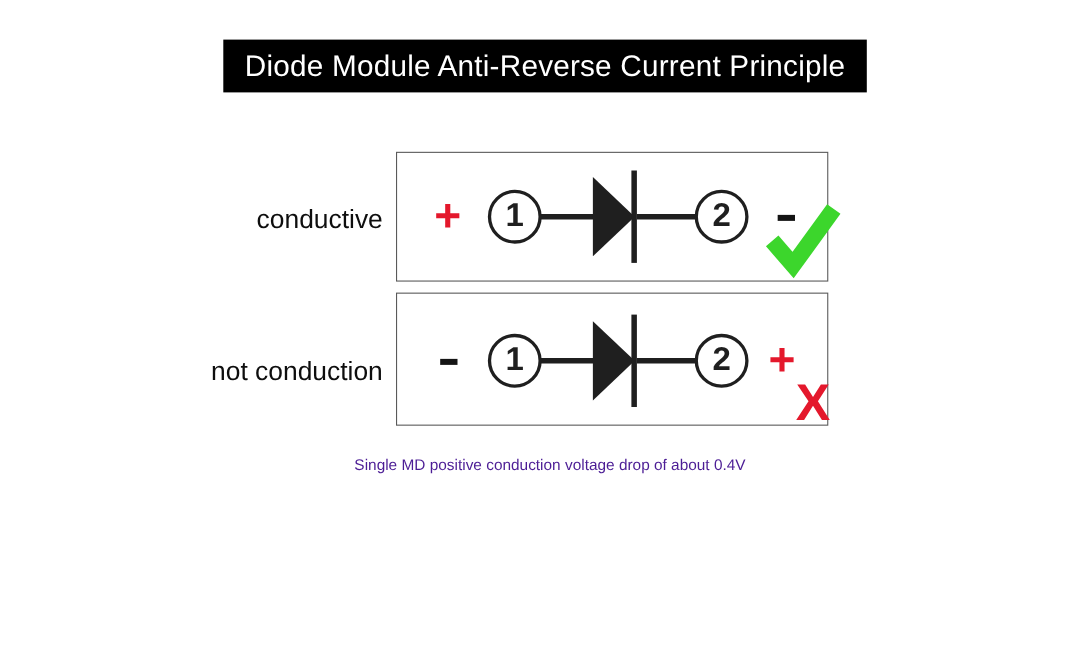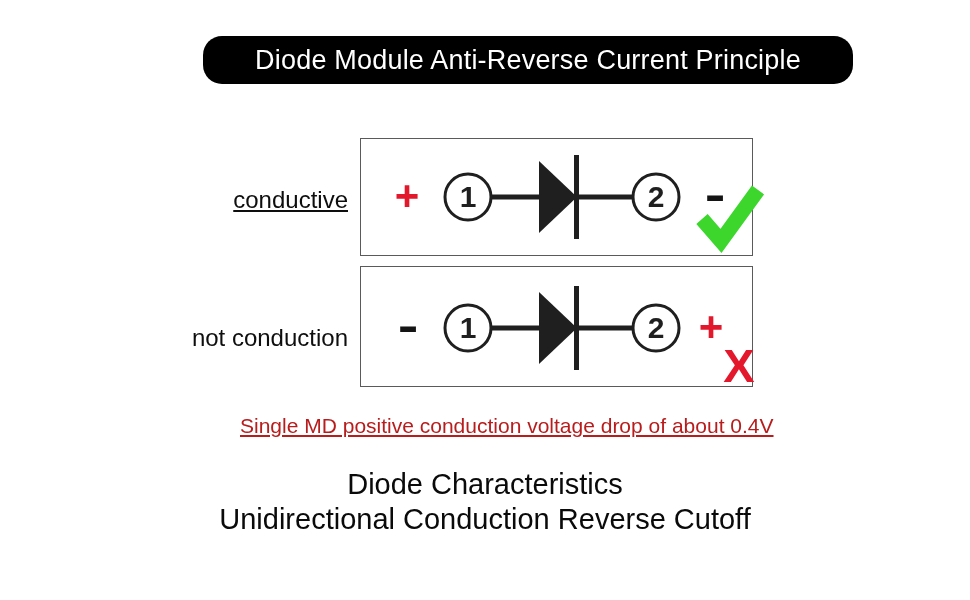--- a/index.html
+++ b/index.html
@@ -11,41 +11,41 @@
     background: #ffffff;
     font-family: "Liberation Sans", sans-serif;
     overflow: hidden;
     color: #111;
   }
 
   
   .banner {
     position: absolute;
     left: 203px; top: 36px;
-    width: 650px; height: 48px;
+    width: 585px; height: 48px;
     background: #000000;
-    display: flex; align-items: center; justify-content: center; border-radius: 19px;
+    display: flex; align-items: center; justify-content: center;
   }
   .banner span {
     color: #ffffff;
     font-size: 27px;
     letter-spacing: 0.2px;
     white-space: nowrap;
   }
 
   
   .row-label {
     position: absolute;
     width: 250px;
     text-align: right;
     font-size: 24px;
     color: #0e0e0e;
     white-space: nowrap;
   }
-  .row-label.r1 { left: 98px; top: 186px; text-decoration: underline; }
+  .row-label.r1 { left: 98px; top: 186px; }
   .row-label.r2 { left: 98px; top: 324px; }
 
   
   .circuit-box {
     position: absolute;
     left: 360px;
     width: 393px;
     border: 1.5px solid #5a5a5a;
     background: #ffffff;
     overflow: visible;
@@ -100,24 +100,23 @@
     color: #e4182c;
     line-height: 1;
   }
 
   
   .caption {
     position: absolute;
     left: 240px; top: 414px;
     width: 520px;
     text-align: center;
-    font-size: 21px;
-    color: #b91c1c;
+    font-size: 14px;
+    color: #4c1d95;
     white-space: nowrap;
-    text-decoration: underline;
   }
 
   
   .heading {
     position: absolute;
     left: 0; top: 467px;
     width: 970px;
     text-align: center;
     font-size: 29px;
     line-height: 35px;
@@ -178,18 +177,14 @@
       <span>2</span>
     </div>
 
     <span class="abs-c sign plus" style="left:350px; top:60px;">+</span>
 
     <span class="x-mark">X</span>
   </div>
 
   <div class="caption">Single MD positive conduction voltage drop of about 0.4V</div>
 
-  <div class="heading">
-    <div>Diode Characteristics</div>
-    <div>Unidirectional Conduction Reverse Cutoff</div>
-  </div>
 
 </div>
 
 </body></html>

